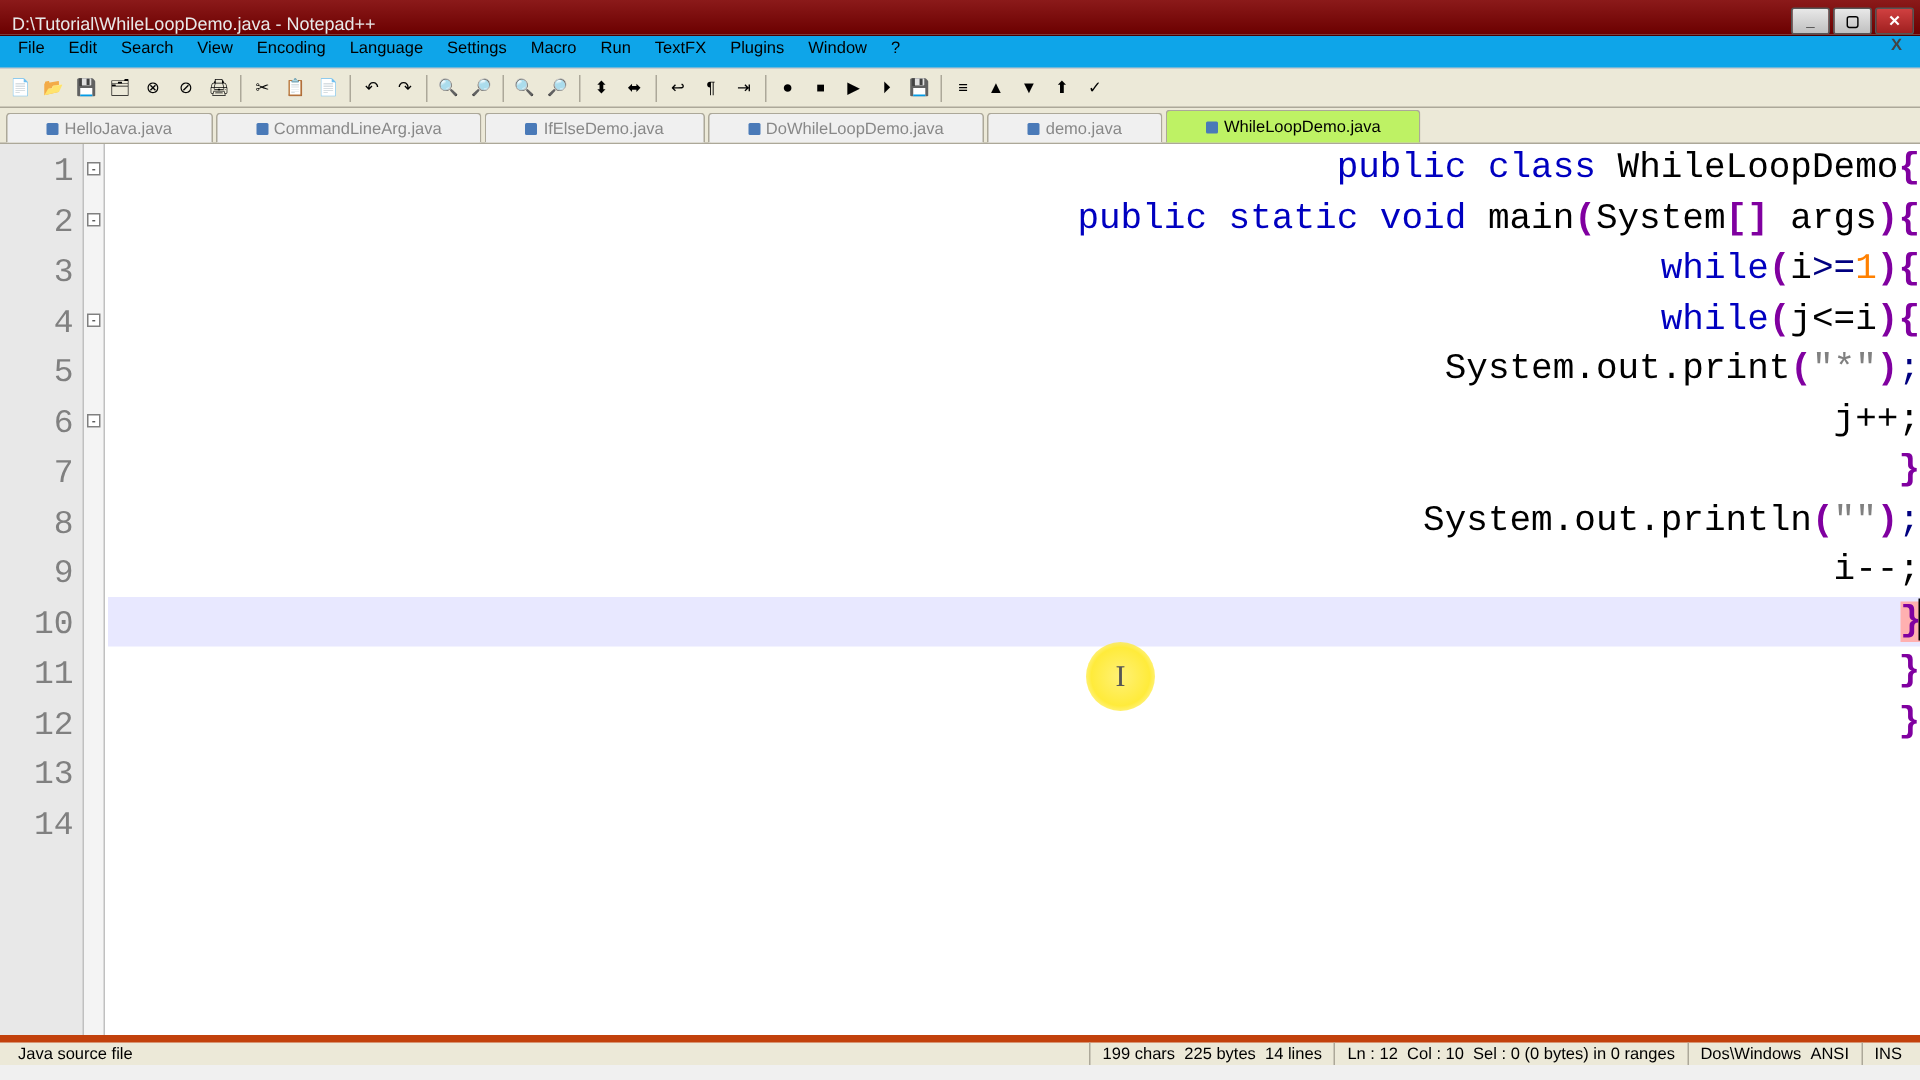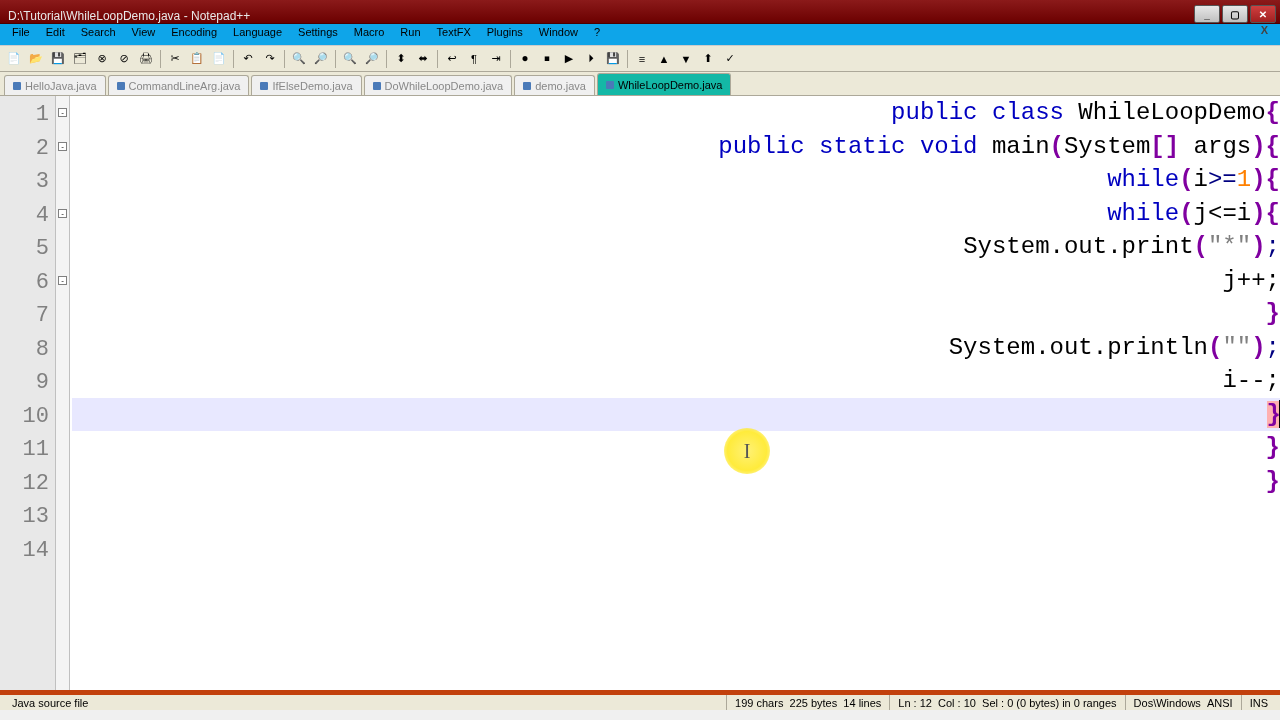--- a/index.html
+++ b/index.html
@@ -90,30 +90,30 @@
   align-items: flex-end;
   padding: 0 4px;
   border-bottom: 1px solid #aca899;
 }
 .tab {
   display: flex;
   align-items: center;
   background: #f0f0f0;
   border: 1px solid #aca899;
   border-bottom: none;
-  padding: 2px 8px;
+  padding: 2px 26px;
   margin-right: 2px;
   border-radius: 3px 3px 0 0;
   height: 20px;
   font-size: 11px;
   color: #888;
   gap: 4px;
 }
 .tab.active {
-  background: #14b8a6;
+  background: #bef264;
   color: #000;
   height: 22px;
 }
 .tab-dot {
   width: 8px; height: 8px; background: #4a7ab8; border-radius: 1px;
 }
 .editor {
   display: flex;
   background: #fff;
   height: 606px;

